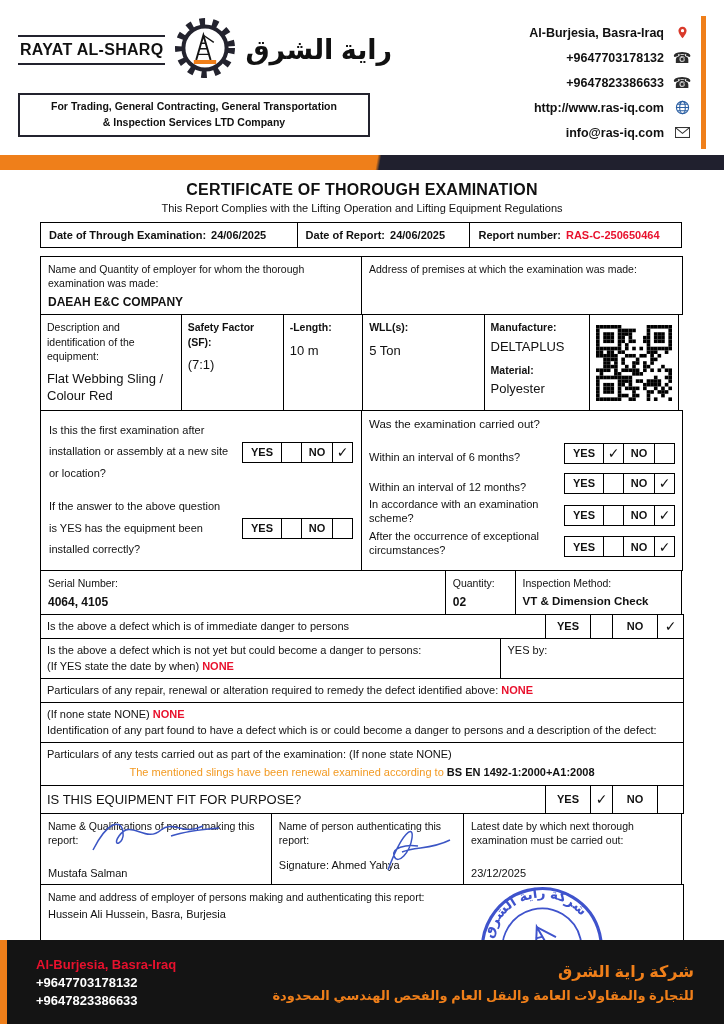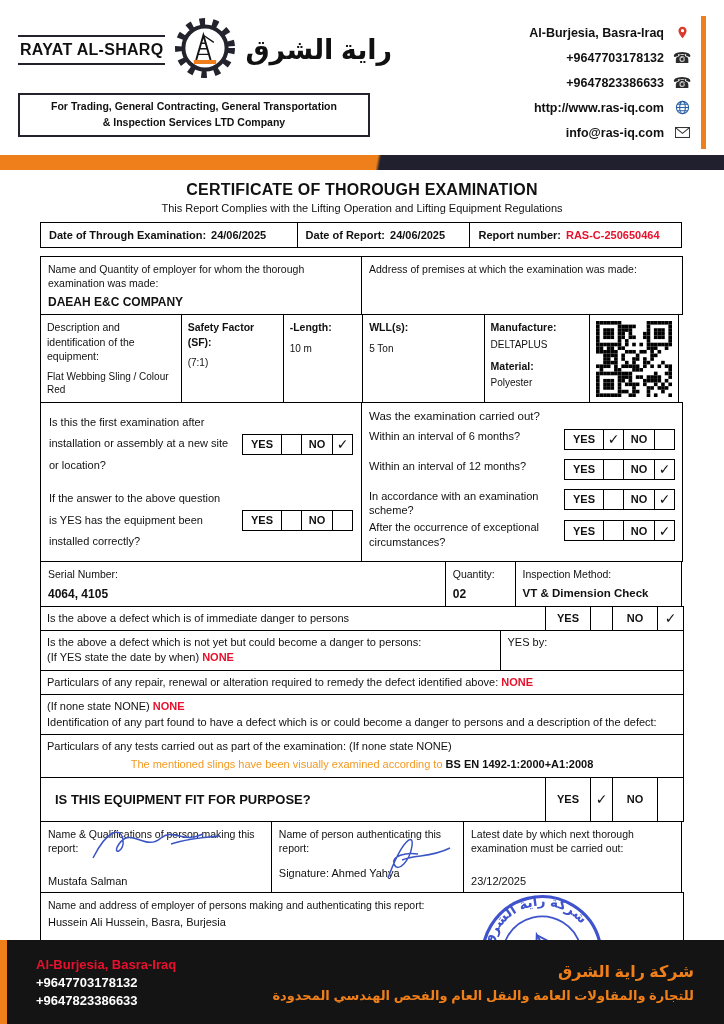--- a/index.html
+++ b/index.html
@@ -32,50 +32,50 @@
   .val-b{font-weight:bold;font-size:12px;margin-top:5px}
   
   .dates{margin-bottom:8px}
   .dates .cell{display:flex;align-items:center;gap:5px;padding:6px 8px;font-weight:bold;font-size:11px}
   .c-date1{width:40%}.c-date2{width:27%}.c-date3{width:33%}
   
   .w50{width:50%;padding:5px 7px;min-height:46px}
   
   .eq{min-height:88px;padding:5px 6px}
   .eq .lbl{font-weight:bold}
-  .eq .v{font-size:10px;margin-top:7px;line-height:1.35}
+  .eq .v{font-size:13px;margin-top:7px;line-height:1.35}
   .c-desc{width:22%}.c-sf{width:16%}.c-len{width:12.5%}.c-wll{width:19%}.c-man{width:16.5%}
   .c-qr{width:14%;display:flex;align-items:center;justify-content:center;padding:3px}
   
   .q-left{width:50%;padding:9px 8px;min-height:140px}
   .q-right{width:50%;padding:7px 7px}
   .qblock{display:flex;align-items:center;gap:4px}
   .qblock+.qblock{margin-top:12px}
   .qtext{flex:1;white-space:pre-line;line-height:1.95;font-size:11px}
   .yn{display:inline-flex;flex:none}
   .yn span{border:1px solid #000;height:21px;display:flex;align-items:center;justify-content:center;font-weight:bold;font-size:11px;background:#fff}
   .yn span+span{margin-left:-1px}
   .yn .w-yes{width:40px}.yn .w-mk{width:21px;font-size:14px}.yn .w-no{width:32px}
   .co-head{font-size:11.5px;margin-bottom:7px}
-  .co-item{display:flex;align-items:flex-start;gap:14px;min-height:27px}
+  .co-item{display:flex;align-items:flex-end;gap:14px;min-height:27px}
   .co-item+.co-item{margin-top:3px}
   .co-q{flex:1;line-height:1.3}
   
   .s-serial{width:63%;padding:5px 7px;min-height:42px}
   .s-qty{width:11%;padding:5px 7px}
   .s-method{width:26%;padding:5px 7px}
   
   .txtrow{padding:4px 6px;line-height:1.4}
   .grow{flex:1}
   .boxcell{display:flex;align-items:center;justify-content:center;font-weight:bold;font-size:11px}
   .bw-yes{width:46px}.bw-mk{width:23px}.bw-no{width:46px}.bw-mk2{width:27px}
   .ckmark{font-size:14px;font-weight:bold}
   .note{text-align:center;margin-top:3px}
   .orange-note{color:#f29a22}
-  .fitq{font-size:13px;font-weight:bold;padding:14px}
+  .fitq{font-size:13px;font-weight:normal;padding:6px}
   
   .sig-cell{position:relative;padding:5px 7px;min-height:60px}
   .sg1{width:36%}.sg2{width:30%}.sg3{width:34%}
   .signame{margin-top:20px;font-size:11px}
   .sigsvg{position:absolute;pointer-events:none}
   
   .stamp-cell{position:relative;width:100%;min-height:126px;padding:5px 7px}
   .stamp{position:absolute;right:78px;top:0;transform:rotate(-14deg);opacity:.92}
   
   .footer{position:absolute;left:0;right:0;bottom:0;height:84px;background:#141414;display:flex;align-items:center;justify-content:space-between;padding:0 30px 0 36px}
@@ -573,21 +573,21 @@
             <span class="red b">NONE</span>
           </div>
           <div>Identification of any part found to have a defect which is or could become a danger to persons and a description of the defect:</div>
         </div>
       </div>
 
       <div class="trow">
         <div class="cell grow txtrow">
           <div>Particulars of any tests carried out as part of the examination: (If none state NONE)</div>
           <div class="note">
-            <span class="orange-note">The mentioned slings have been visually examined according to</span>
+            <span class="orange-note">The mentioned slings have been renewal examined according to</span>
             <span class="b">BS EN 1492-1:2000+A1:2008</span>
           </div>
         </div>
       </div>
 
       <div class="trow">
         <div class="cell grow fitq">IS THIS EQUIPMENT FIT FOR PURPOSE?</div>
         <div class="cell boxcell bw-yes">YES</div>
         <div class="cell boxcell bw-mk ckmark">✓</div>
         <div class="cell boxcell bw-no">NO</div>

